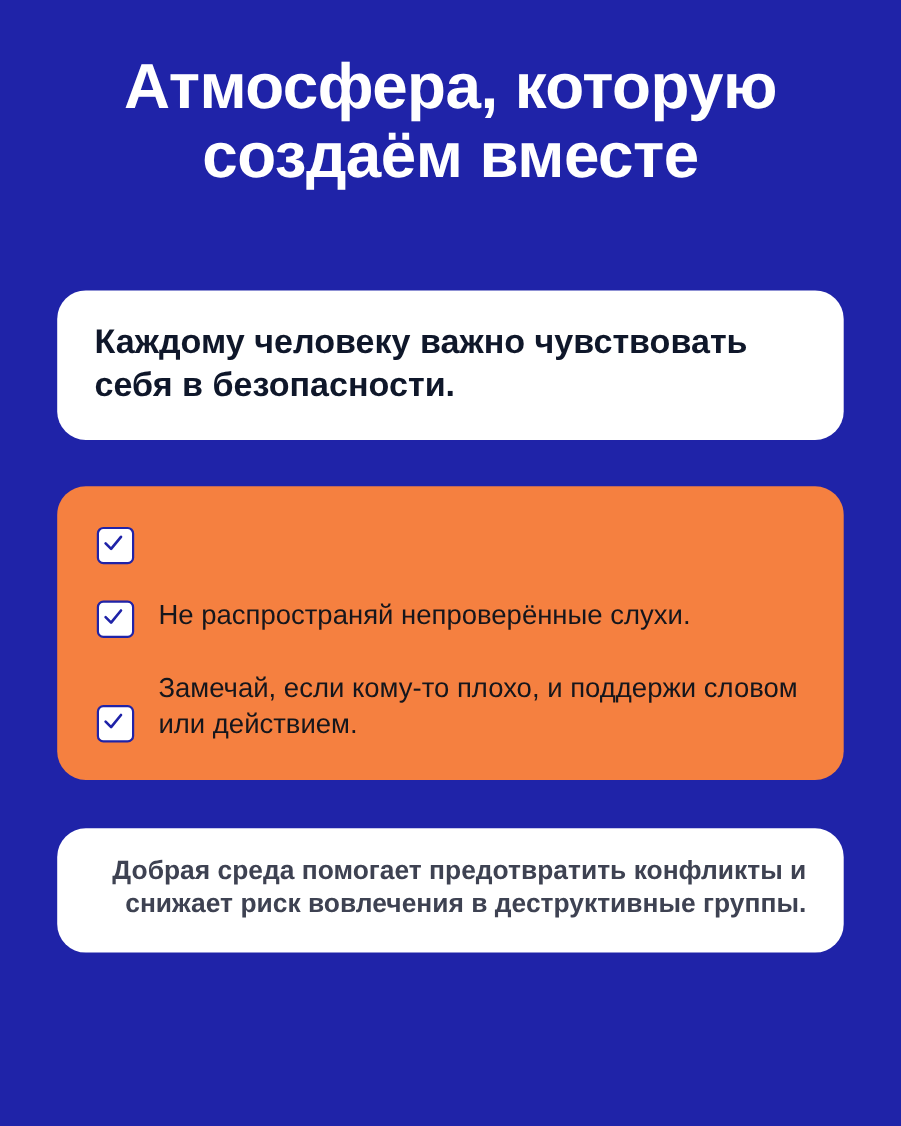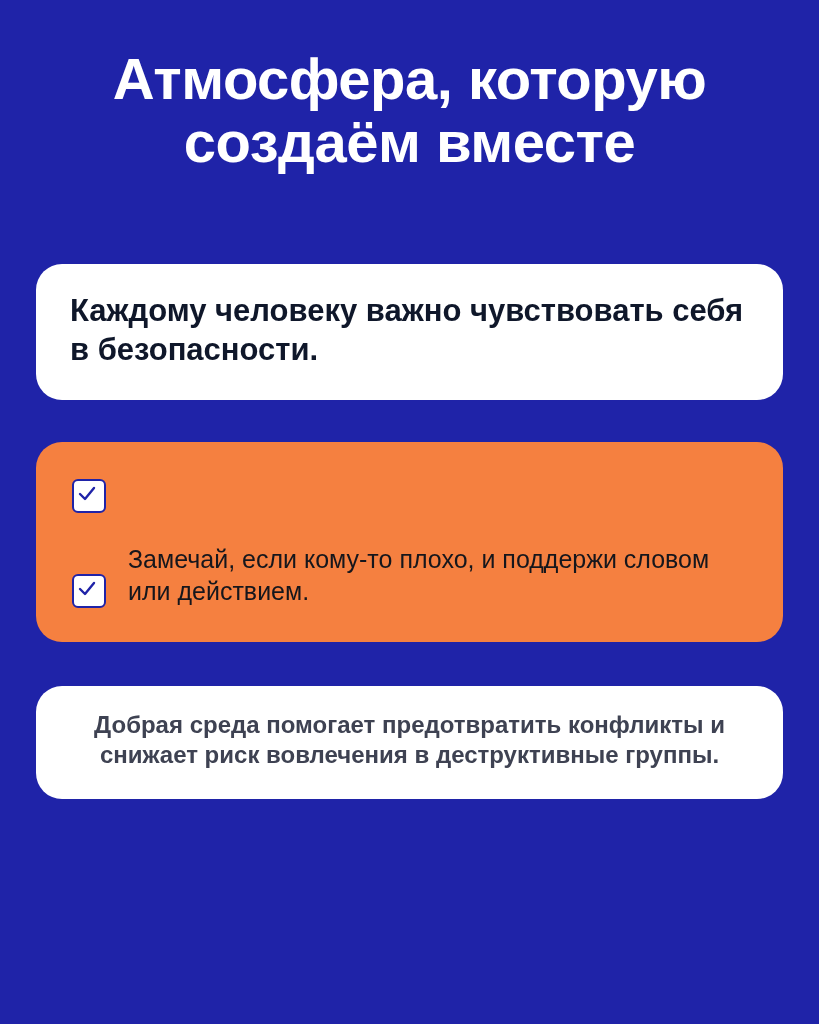--- a/index.html
+++ b/index.html
@@ -12,21 +12,21 @@
     background: #1f23a8;
     font-family: "Liberation Sans", sans-serif;
     overflow: hidden;
   }
   .poster {
     position: relative;
     width: 819px;
     height: 1024px;
     background: #1f23a8;
     box-sizing: border-box;
-    padding: 0 36px;
+    padding: 0 52px;
     display: flex;
     flex-direction: column;
   }
   .title {
     margin-top: 48px;
     color: #ffffff;
     font-size: 58px;
     font-weight: bold;
     line-height: 1.08;
     text-align: center;
@@ -80,21 +80,21 @@
     color: #15161c;
     font-size: 25px;
     line-height: 1.3;
     font-weight: 500;
   }
   .card-white-bottom {
     margin-top: 44px;
     background: #ffffff;
     border-radius: 26px;
     padding: 24px 34px 28px 34px;
-    text-align: center;
+    text-align: right;
   }
   .card-white-bottom .footnote {
     color: #3e4252;
     font-size: 24px;
     font-weight: bold;
     line-height: 1.28;
   }
 </style>
 </head>
 <body>
@@ -110,20 +110,28 @@
   <div class="card-orange">
 
     <div class="check-row">
       <span class="checkbox">
         <svg width="18" height="18" viewBox="0 0 18 18" aria-hidden="true">
           <polyline points="2,9 7,14 16,3" fill="none" stroke="#1f23a8" stroke-width="2.4" stroke-linecap="round" stroke-linejoin="round"></polyline>
         </svg>
       </span>
     </div>
 
+    <div class="check-row">
+      <span class="checkbox">
+        <svg width="18" height="18" viewBox="0 0 18 18" aria-hidden="true">
+          <polyline points="2,9 7,14 16,3" fill="none" stroke="#1f23a8" stroke-width="2.4" stroke-linecap="round" stroke-linejoin="round"></polyline>
+        </svg>
+      </span>
+      <span class="check-text">Не распространяй непроверённые слухи.</span>
+    </div>
 
     <div class="check-row">
       <span class="checkbox">
         <svg width="18" height="18" viewBox="0 0 18 18" aria-hidden="true">
           <polyline points="2,9 7,14 16,3" fill="none" stroke="#1f23a8" stroke-width="2.4" stroke-linecap="round" stroke-linejoin="round"></polyline>
         </svg>
       </span>
       <span class="check-text">Замечай, если кому-то плохо, и поддержи словом или действием.</span>
     </div>
 

